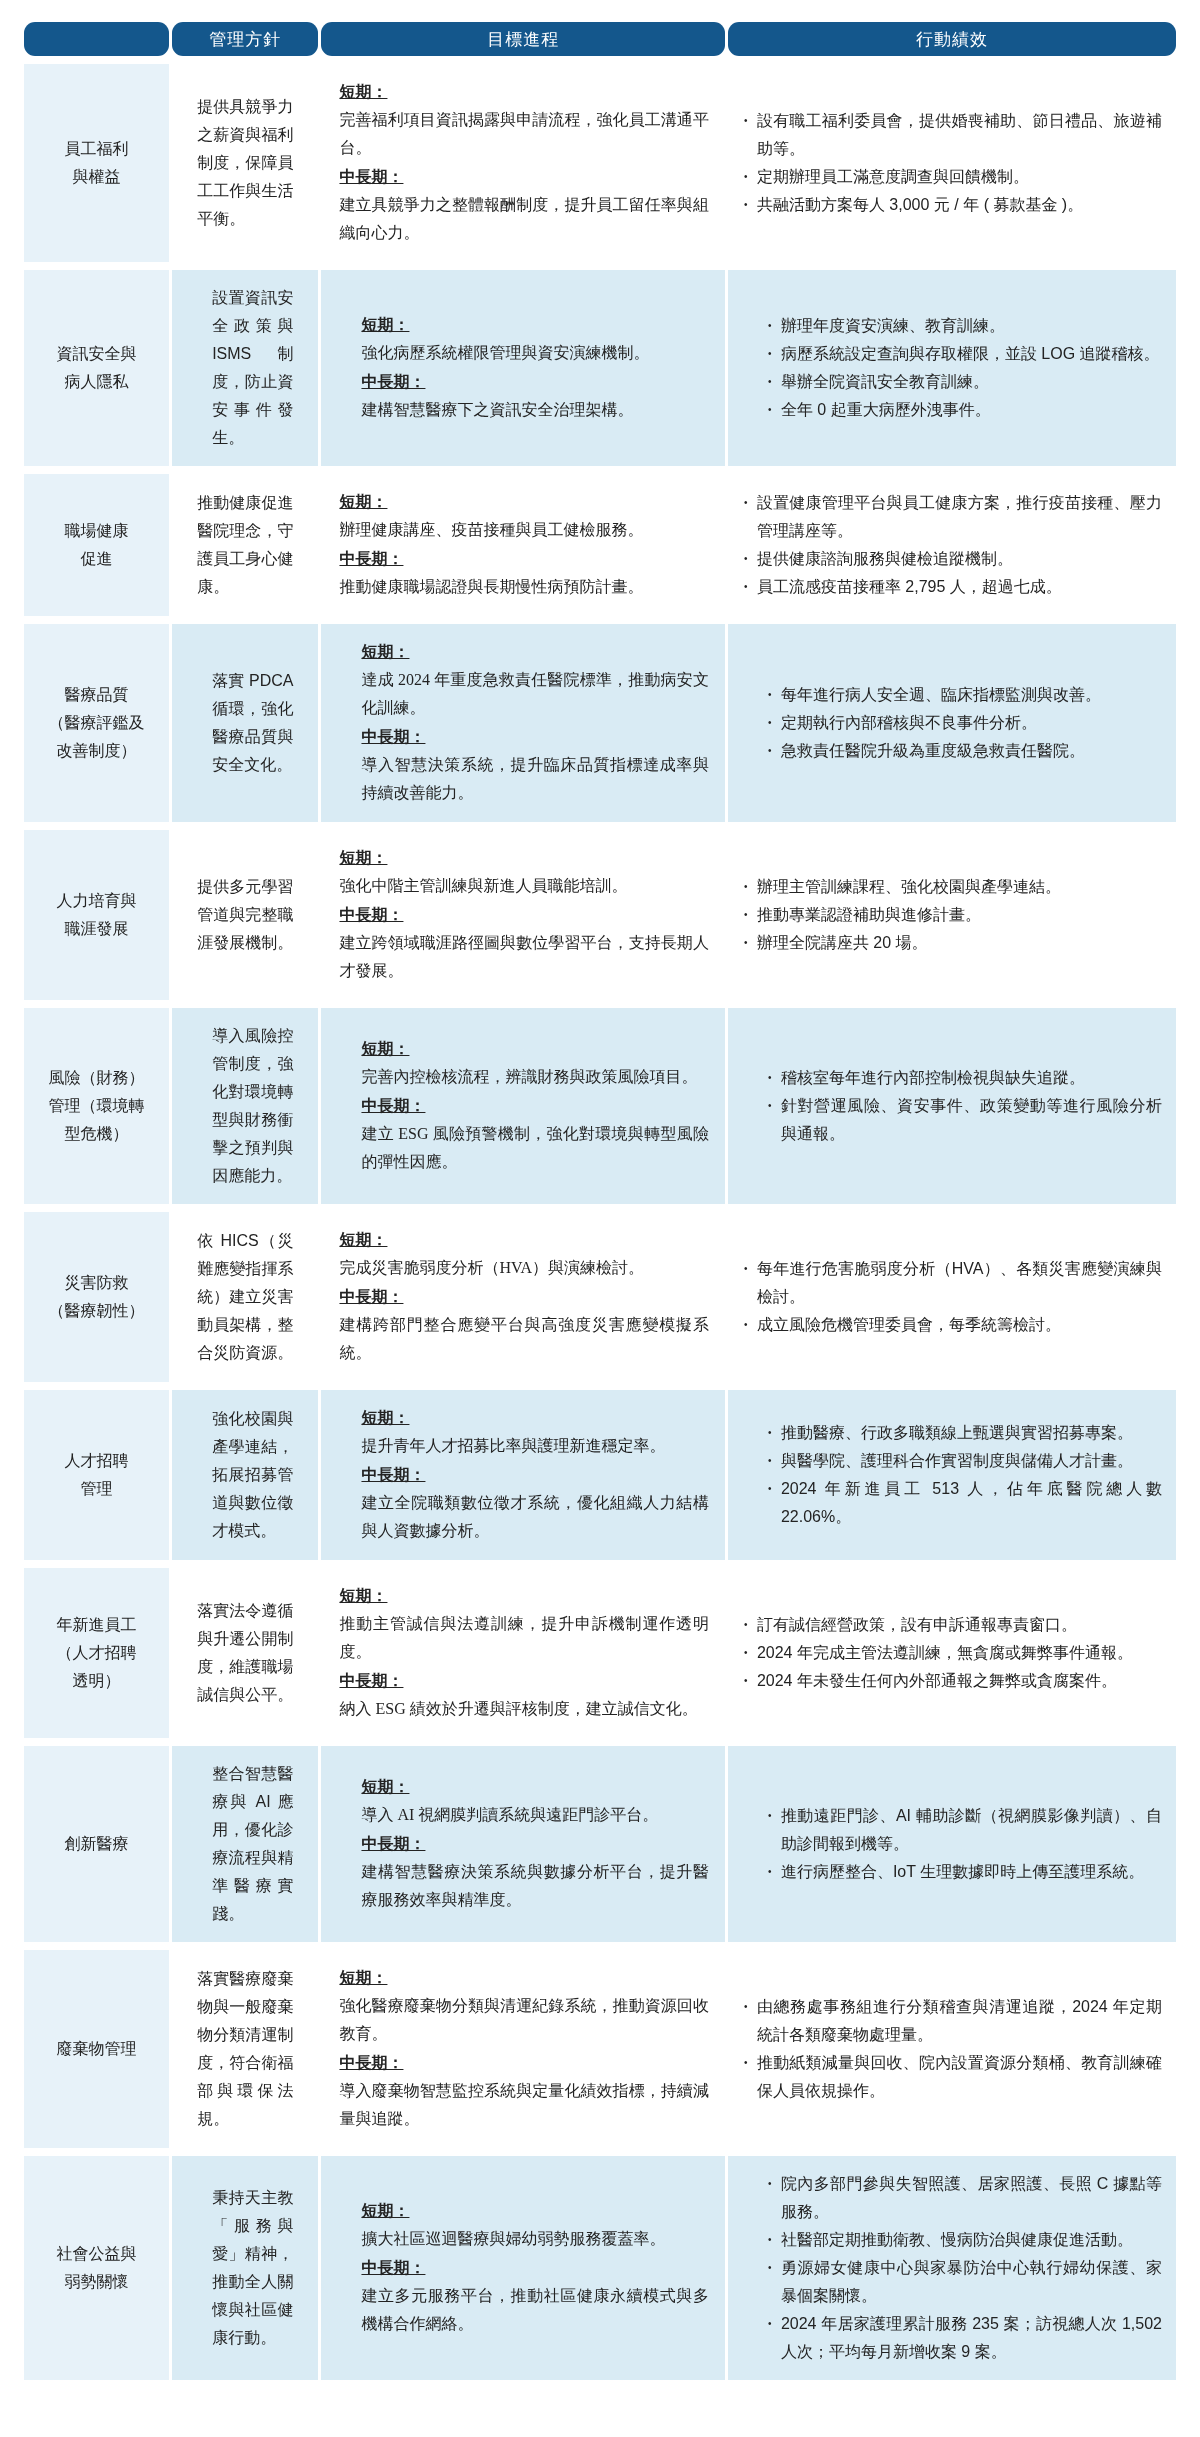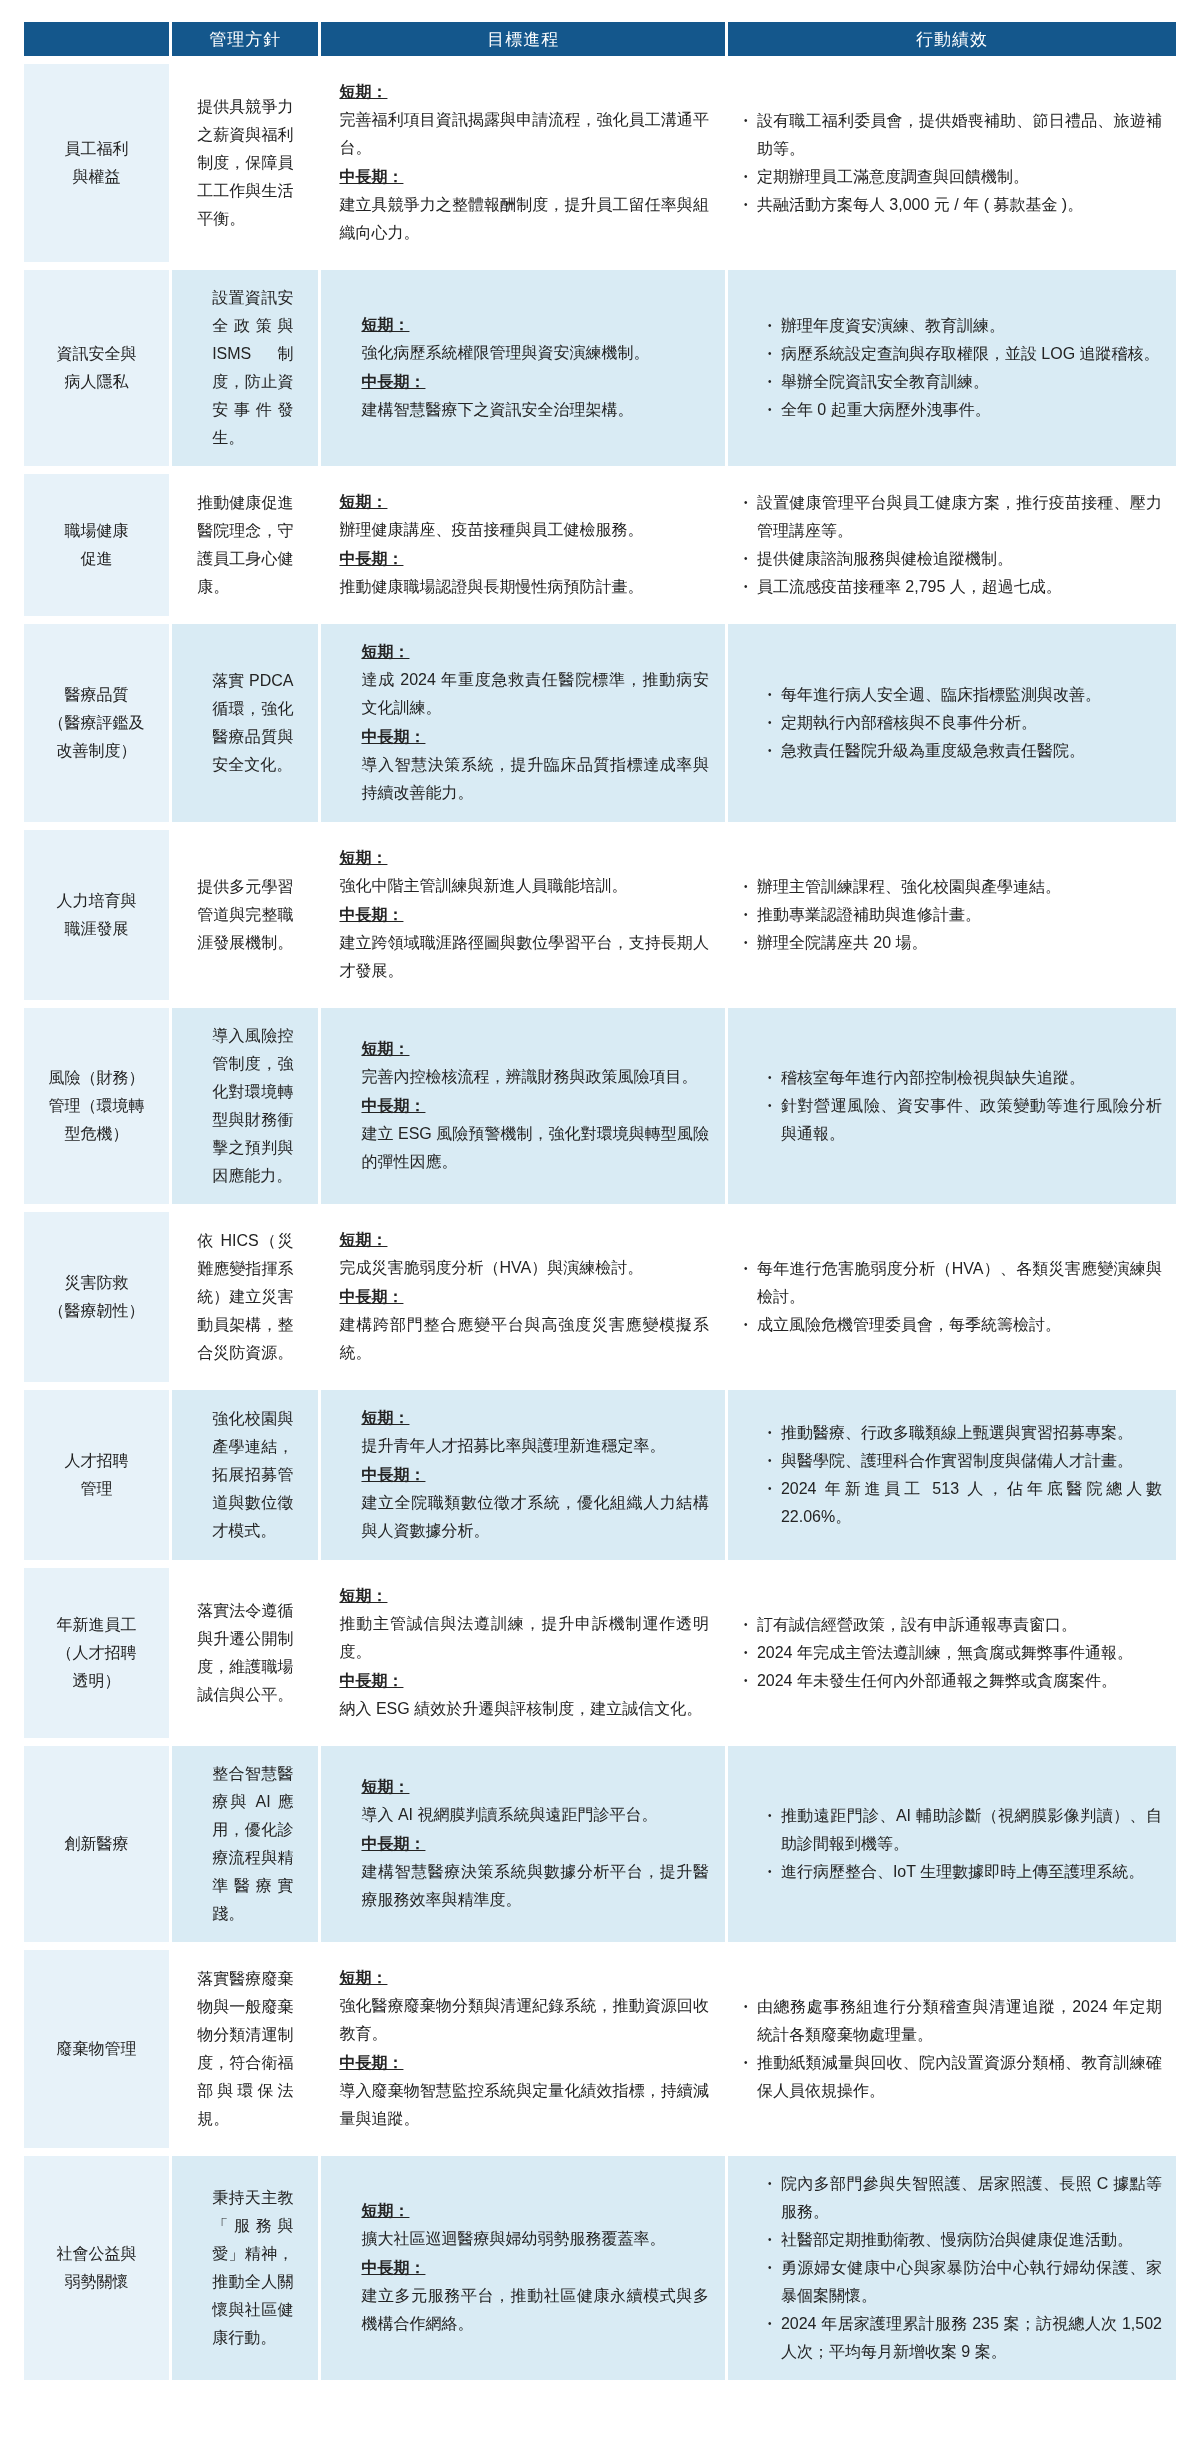--- a/index.html
+++ b/index.html
@@ -31,20 +31,21 @@
   thead th{
     background:var(--header-bg);
     color:var(--header-text);
     font-size:17px;
     font-weight:400;
     text-align:center;
     height:34px;
     padding:4px 16px;
     vertical-align:middle;
     letter-spacing:1px;
+    border-radius:11px;
   }
   tbody th,tbody td{
     vertical-align:middle;
     font-size:16px;
     line-height:28px;
   }
   tbody th.cat{
     background:var(--category-bg);
     font-weight:400;
     text-align:center;
@@ -57,21 +58,21 @@
   tbody td.progress{
     padding:14px 16px 14px 18px;
     text-align:left;
   }
   tbody td.perf{
     padding:14px 14px 14px 16px;
   }
   tr.row-white td{background:var(--white-row-bg);}
   tr.row-blue td{background:var(--alt-row-bg);padding-left:40px;}
   .phase-label{font-weight:700;text-decoration:underline;}
-  .phase-text{margin-bottom:1px;text-align:justify;}
+  .phase-text{margin-bottom:1px;text-align:justify;font-family:Liberation Serif, serif;}
   ul.bullets{list-style:none;}
   ul.bullets li{
     display:flex;
     align-items:flex-start;
   }
   ul.bullets .dot{
     flex:0 0 13px;
     font-size:10px;
     line-height:28px;
     text-align:left;

